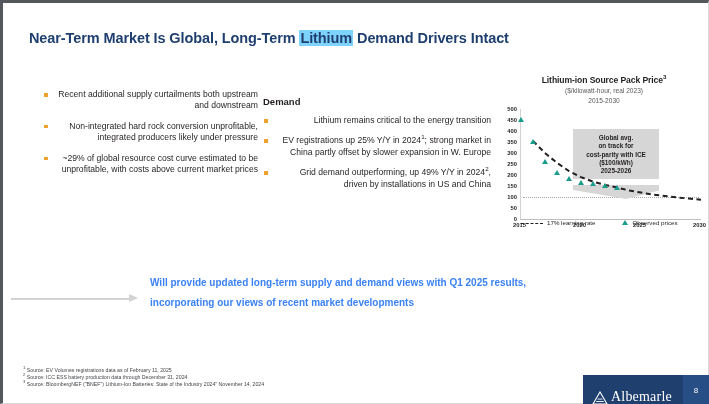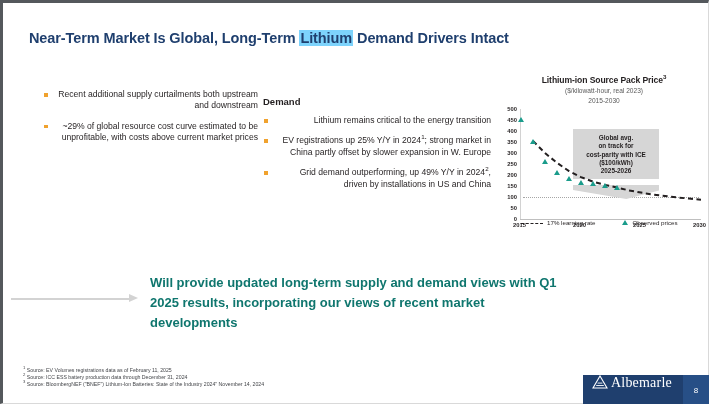--- a/index.html
+++ b/index.html
@@ -94,39 +94,39 @@
   }
   .legtri{
     display:inline-block;width:0;height:0;vertical-align:middle;
     border-left:3.2px solid transparent;border-right:3.2px solid transparent;
     border-bottom:5.2px solid #1a9c8b;margin:0 5px 0 26px;
   }
 
   
   .banner{
     position:absolute;left:147px;top:270px;width:420px;
-    font-size:13px;font-weight:bold;color:#0f766e;line-height:20px;
+    font-size:10px;font-weight:bold;color:#3b82f6;line-height:20px;
   }
   .arrow{position:absolute;left:8px;top:291px;width:132px;height:9px;}
   .arrow .shaft{position:absolute;left:0;top:4px;width:120px;height:1.6px;background:#d3d3d3;}
   .arrow .head{
     position:absolute;left:118px;top:0;width:0;height:0;
     border-top:4.5px solid transparent;border-bottom:4.5px solid transparent;
     border-left:9px solid #d3d3d3;
   }
 
   
   .foot{position:absolute;left:20px;top:364px;width:430px;}
   .foot div{font-size:5.2px;color:#44464a;line-height:7.1px;}
   .foot sup{font-size:4.2px;}
 
   
   .brand{
     position:absolute;left:580px;top:372px;width:126px;height:30px;
-    background:#1f3f6e;display:flex;align-items:flex-start;
+    background:#1f3f6e;display:flex;align-items:flex-end;
   }
   .brand-name{
     color:#ffffff;font-size:14px;font-family:"Liberation Serif", serif;
     letter-spacing:.2px;margin-left:3px;
   }
   .brand-mark{margin-left:9px;display:flex;align-items:center;}
   .pagebox{
     position:absolute;right:0;top:0;width:26px;height:30px;
     background:#274f86;color:#ffffff;font-size:8px;
     display:flex;align-items:center;justify-content:center;
@@ -137,20 +137,21 @@
 
 <div id="slide">
 
   <div class="title">
     <span>Near-Term Market Is Global, Long-Term </span><span class="hl">Lithium</span><span> Demand Drivers Intact</span>
   </div>
 
   <div class="col-supply">
     <ul class="bullets">
       <li>Recent additional supply curtailments both upstream and downstream</li>
+      <li>Non-integrated hard rock conversion unprofitable, integrated producers likely under pressure</li>
       <li>~29% of global resource cost curve estimated to be unprofitable, with costs above current market prices</li>
     </ul>
   </div>
 
   <div class="col-demand">
     <div class="col-head">Demand</div>
     <ul class="bullets">
       <li><span>Lithium remains critical to the energy transition</span></li>
       <li><span>EV registrations up 25% Y/Y in 2024</span><sup>1</sup><span>; strong market in China partly offset by slower expansion in W. Europe</span></li>
       <li><span>Grid demand outperforming, up 49% Y/Y in 2024</span><sup>2</sup><span>, driven by installations in US and China</span></li>

